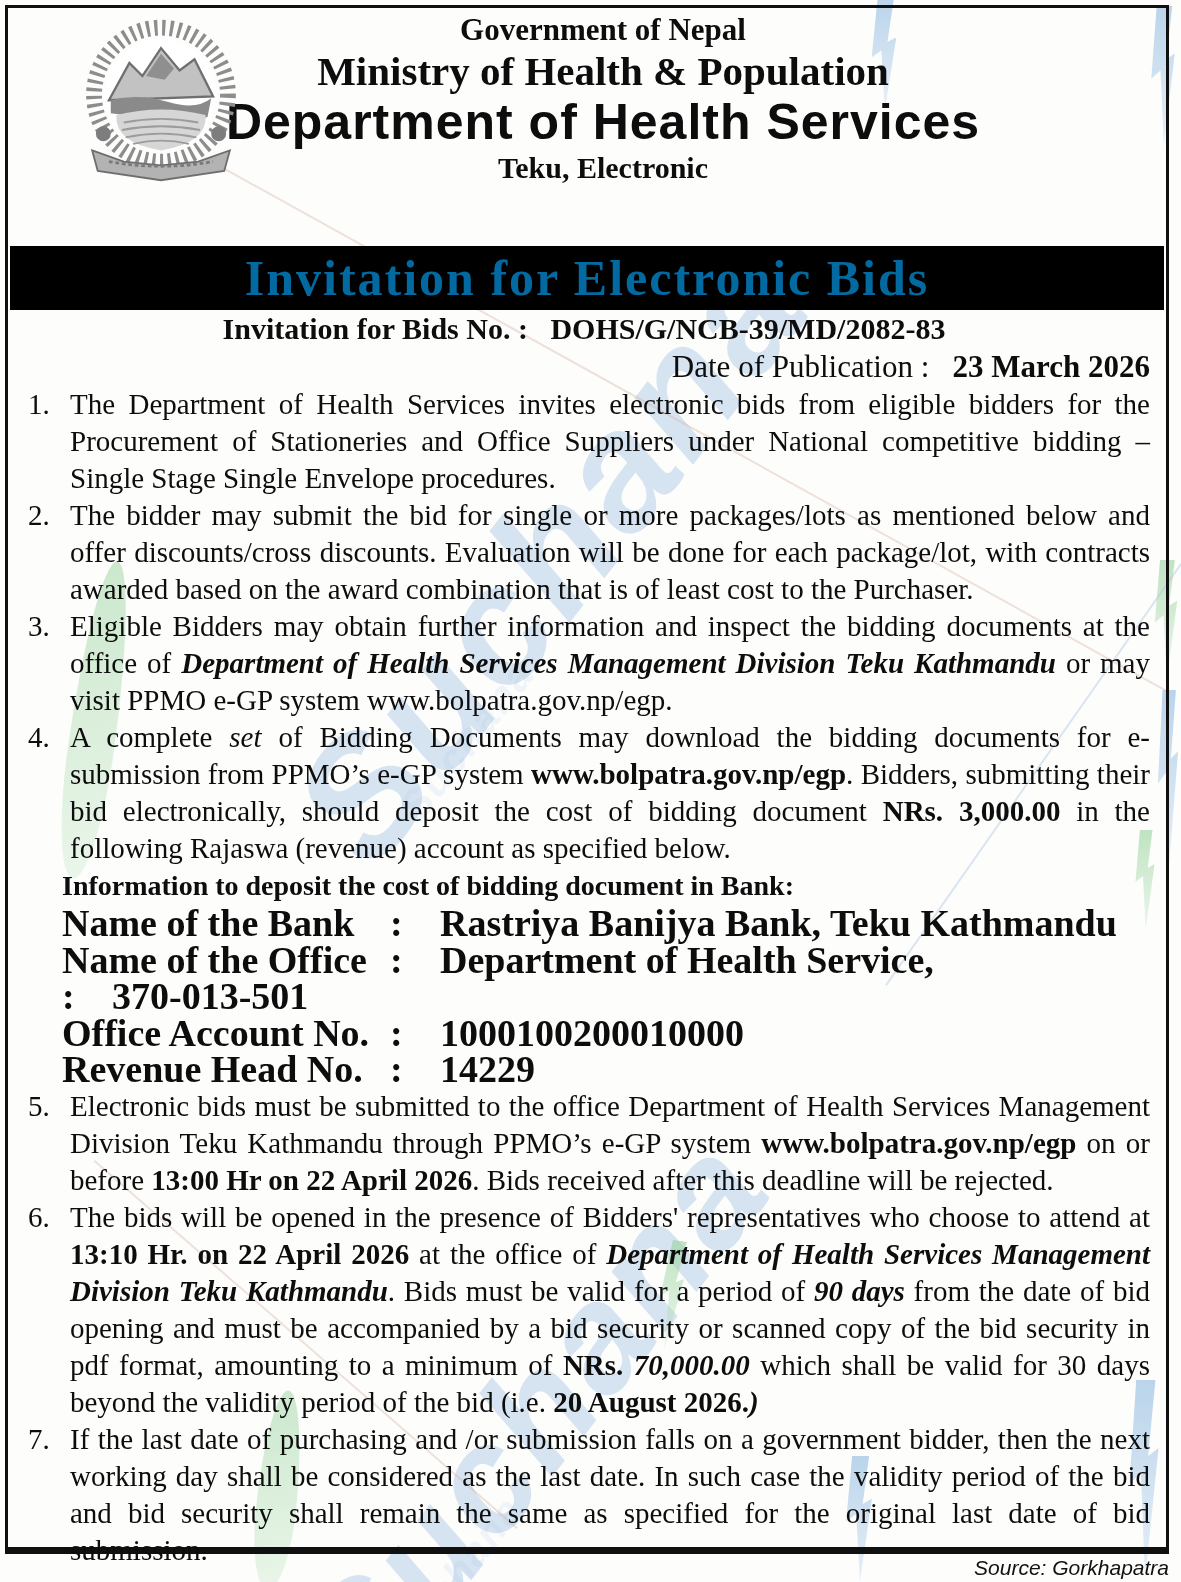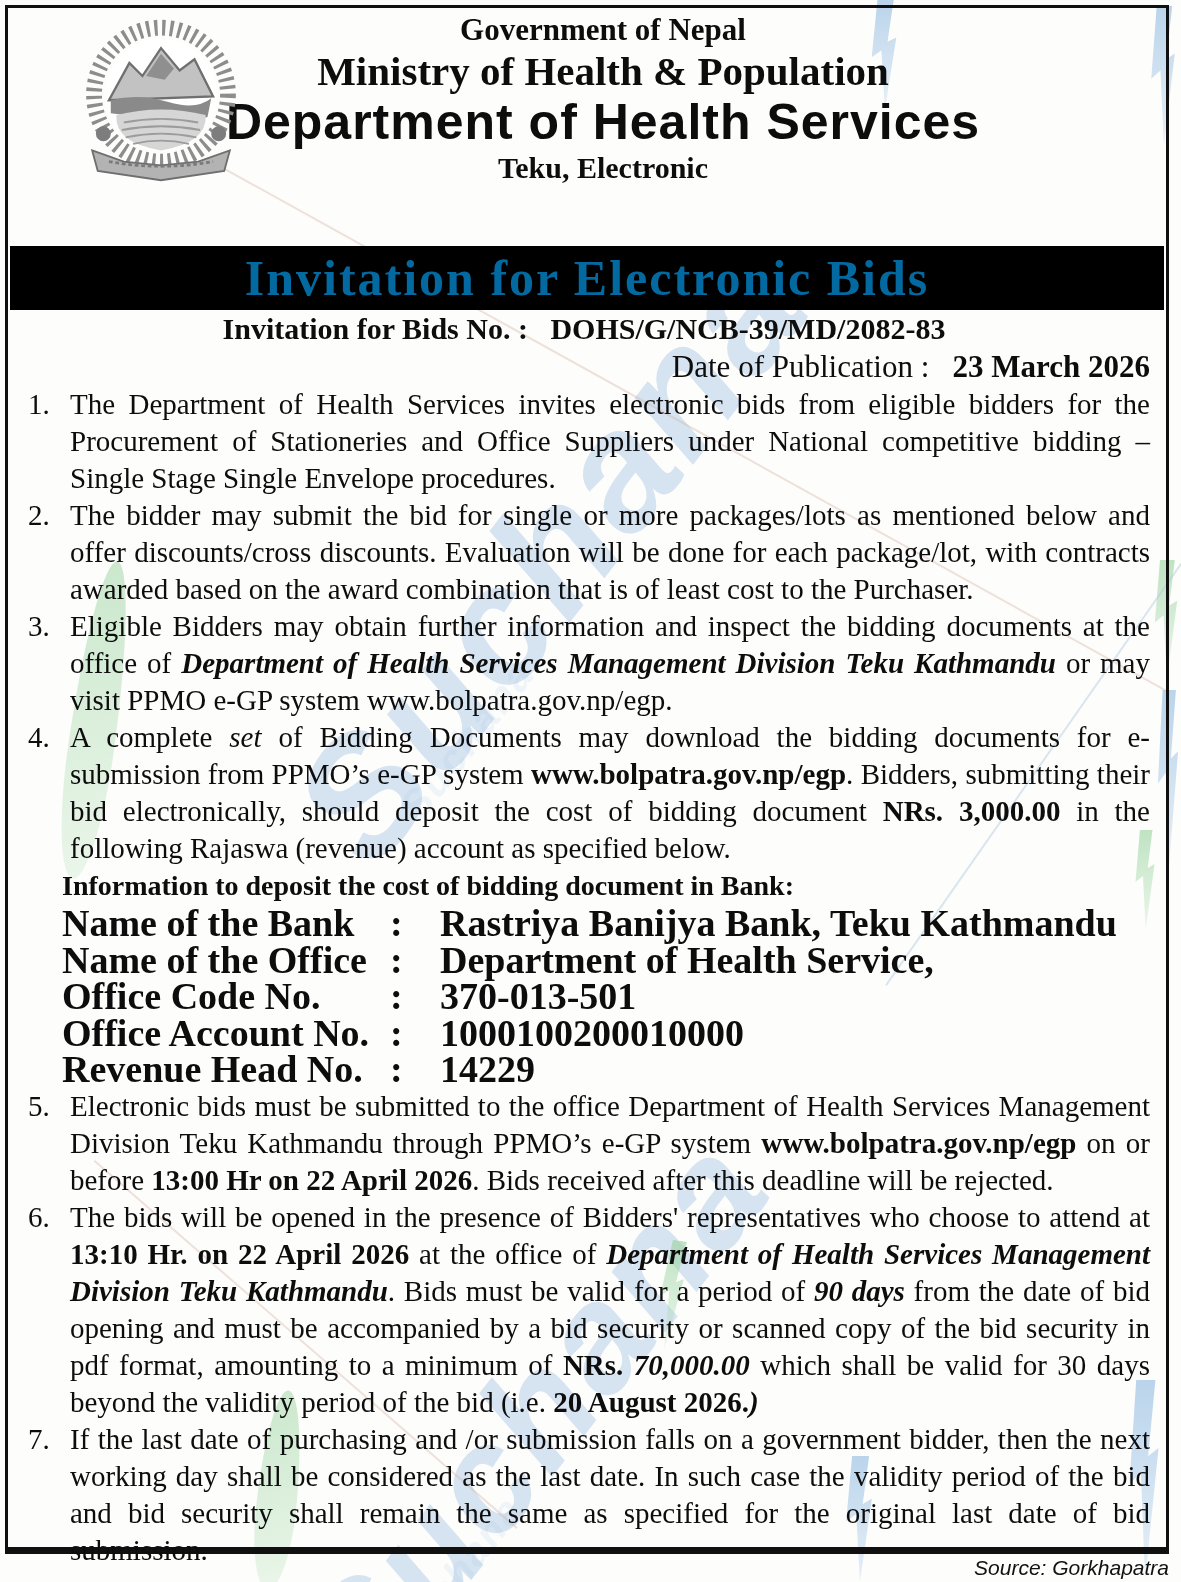--- a/index.html
+++ b/index.html
@@ -179,21 +179,20 @@
             <div class="bank-value">Rastriya Banijya Bank, Teku Kathmandu</div>
           </div>
 
           <div class="bank-row">
             <div class="bank-label">Name of the Office</div>
             <div class="bank-colon">:</div>
             <div class="bank-value">Department of Health Service,</div>
           </div>
 
           <div class="bank-row">
-            <div class="bank-label">Office Code No.</div>
             <div class="bank-colon">:</div>
             <div class="bank-value">370-013-501</div>
           </div>
 
           <div class="bank-row">
             <div class="bank-label">Office Account No.</div>
             <div class="bank-colon">:</div>
             <div class="bank-value">1000100200010000</div>
           </div>
 

